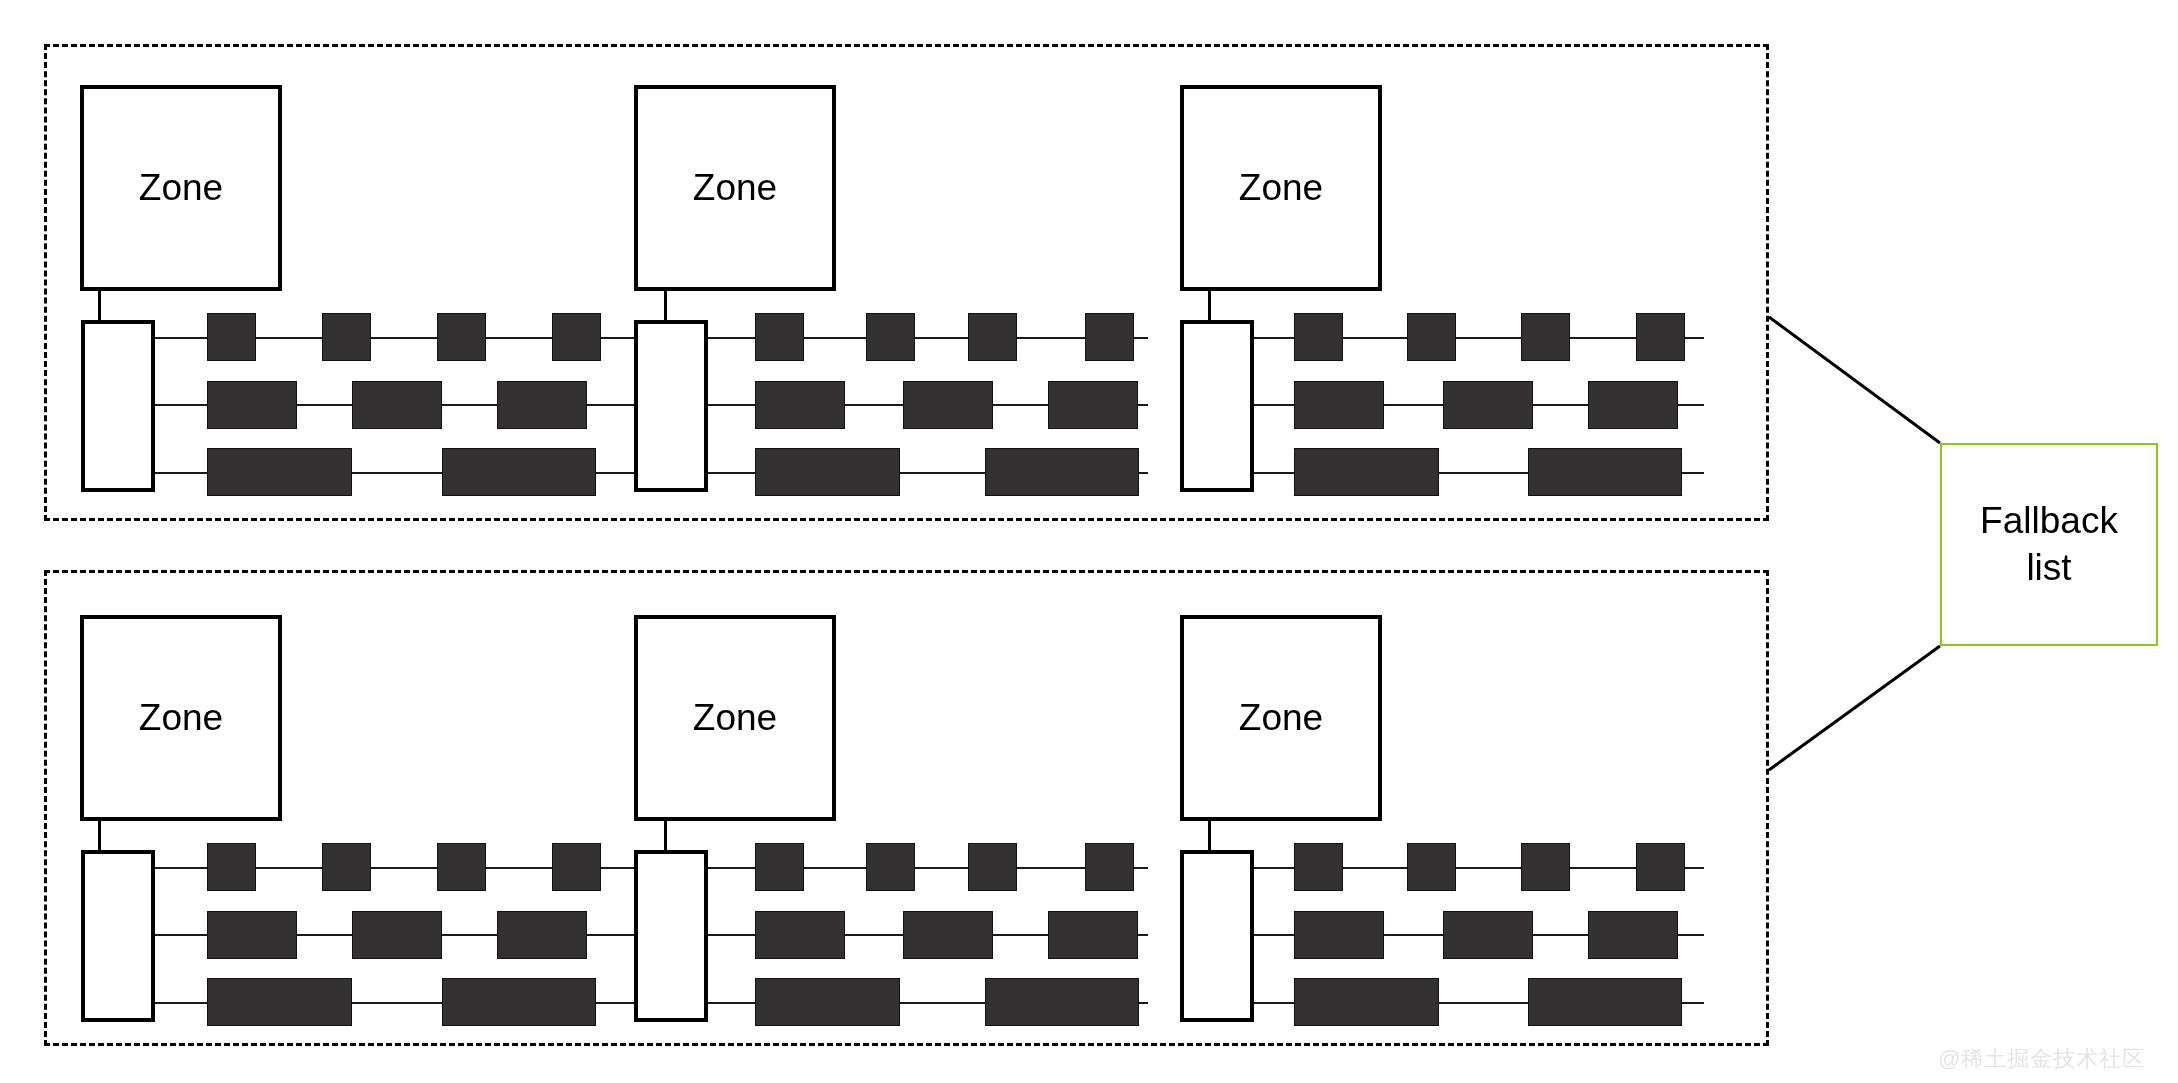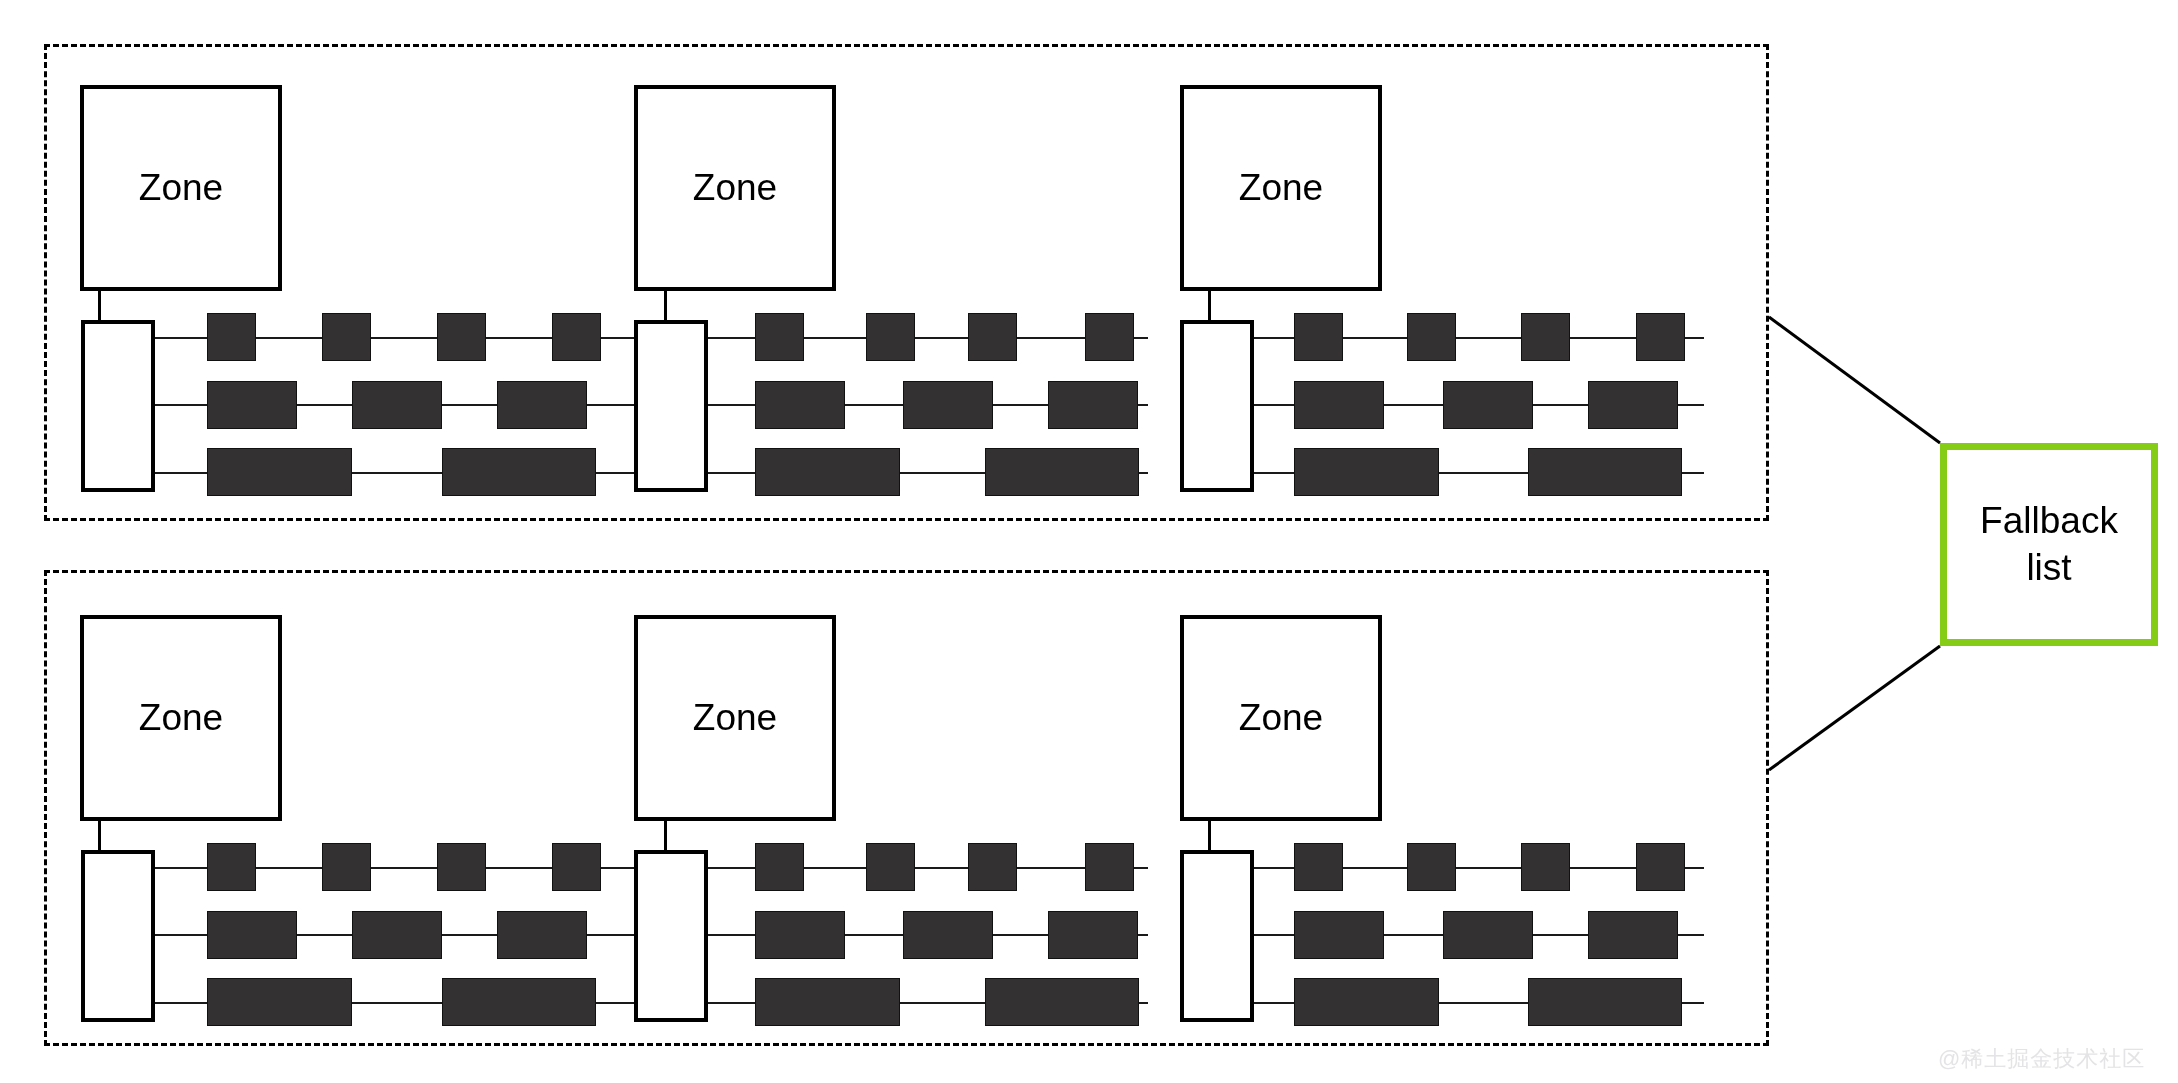--- a/index.html
+++ b/index.html
@@ -64,21 +64,21 @@
   .block {
     position: absolute;
     box-sizing: border-box;
     background: #333131;
     border: 1px solid #111111;
   }
   
   .fallback-box {
     position: absolute;
     box-sizing: border-box;
-    border: 7px solid #84cc16;
+    border: 2px solid #84cc16;
     background: #ffffff;
     display: flex;
     align-items: center;
     justify-content: center;
     text-align: center;
   }
   .fallback-label {
     font-size: 37px;
     color: #000000;
     line-height: 1.25;

